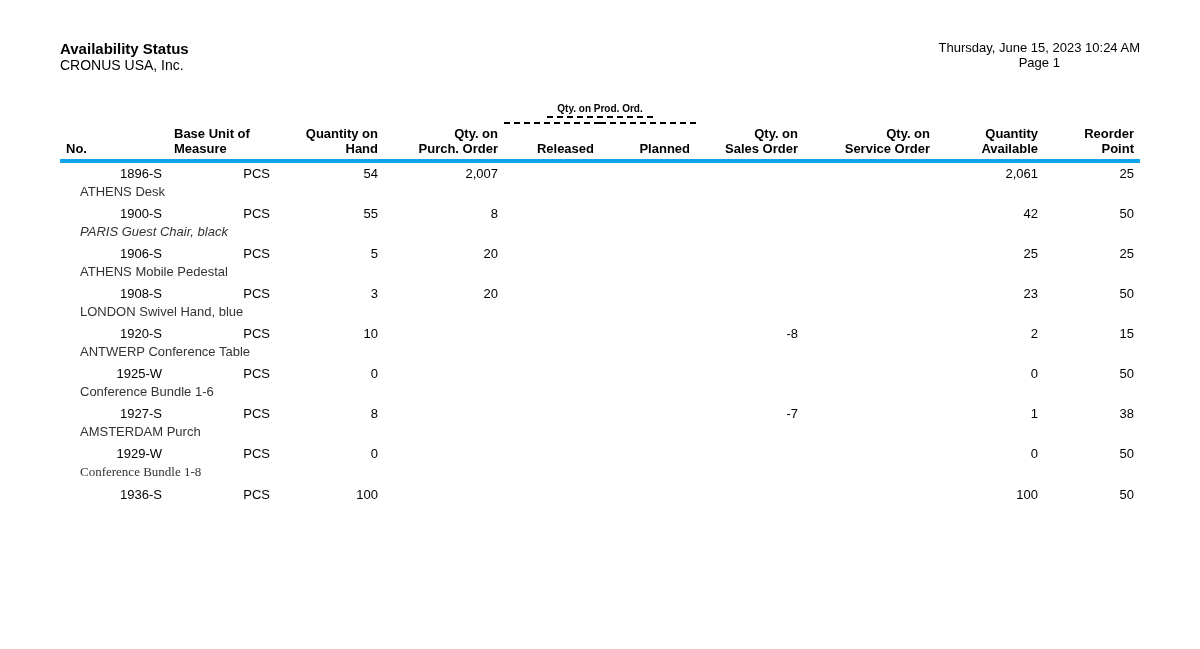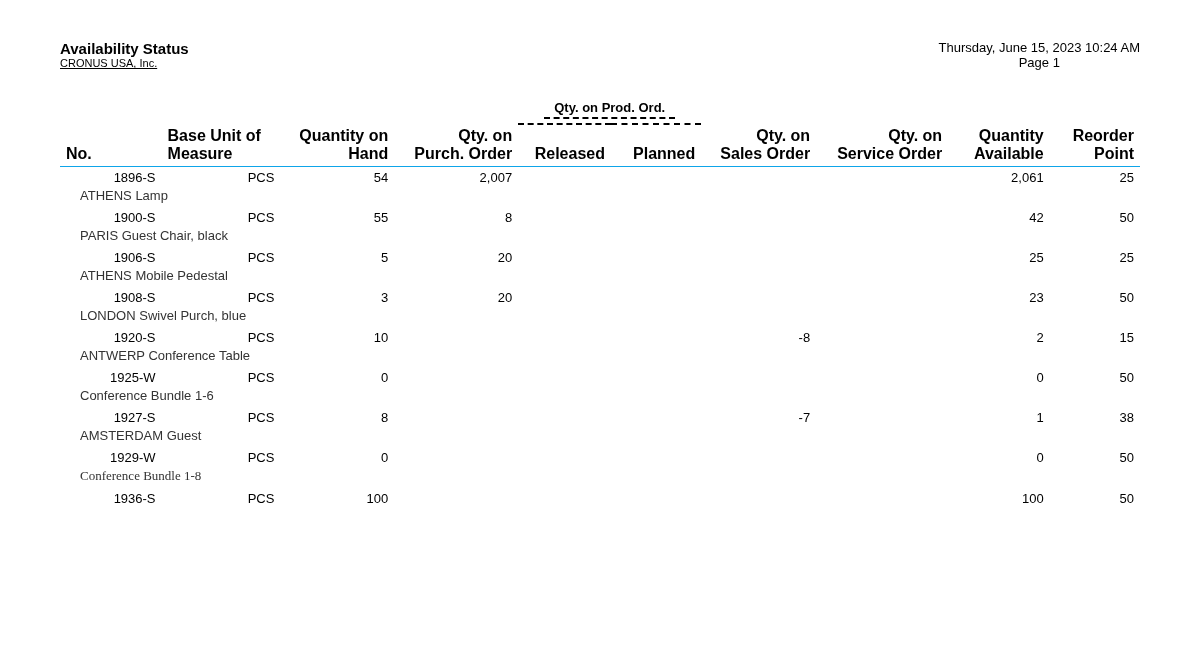--- a/index.html
+++ b/index.html
@@ -14,57 +14,56 @@
       display: flex;
       justify-content: space-between;
       margin-bottom: 30px;
     }
     .header-left .report-title {
       font-size: 15px;
       font-weight: bold;
       text-align: center;
     }
     .header-left .company-name {
-      font-size: 11px;
-      text-decoration: underline;
+      font-size: 14px;
     }
     .header-right {
       text-align: center;
     }
     .header-right .date-time {
       font-size: 13px;
     }
     .header-right .page-info {
       font-size: 13px;
     }
     .table-wrapper {
       width: 100%;
     }
     table {
       width: 100%;
       border-collapse: collapse;
     }
     .prod-ord-header {
       text-align: center;
-      font-size: 13px;
+      font-size: 10px;
       padding-bottom: 2px;
     }
     .prod-ord-span {
       border-bottom: 2px dashed #000;
       padding-bottom: 2px;
       display: inline-block;
       padding-left: 10px;
       padding-right: 10px;
     }
     .col-headers th {
       font-weight: bold;
-      font-size: 16px;
+      font-size: 13px;
       vertical-align: bottom;
       padding: 3px 6px;
-      border-bottom: 1px solid #0ea5e9;
+      border-bottom: 4px solid #0ea5e9;
       text-align: right;
       white-space: nowrap;
     }
     .col-headers th.left-align {
       text-align: left;
     }
     tr.data-row td {
       padding: 3px 6px;
       font-size: 13px;
       text-align: right;
@@ -125,36 +124,36 @@
           <td class="">54</td>
           <td class="">2,007</td>
           <td class=""></td>
           <td class=""></td>
           <td class=""></td>
           <td class=""></td>
           <td class="">2,061</td>
           <td class="">25</td>
         </tr>
         <tr class="desc-row">
-          <td colspan="10" style="padding-left: 20px;">ATHENS Lamp</td>
+          <td colspan="10" style="padding-left: 20px;">ATHENS Desk</td>
         </tr>
         <tr class="data-row">
           <td class="left-align">1900-S</td>
           <td class="left-align">PCS</td>
           <td class="">55</td>
           <td class="">8</td>
           <td class=""></td>
           <td class=""></td>
           <td class=""></td>
           <td class=""></td>
           <td class="">42</td>
           <td class="">50</td>
         </tr>
         <tr class="desc-row">
-          <td colspan="10" style="padding-left: 20px;">PARIS Guest Chair, black</td>
+          <td colspan="10" style="padding-left: 20px; font-style: italic;">PARIS Guest Chair, black</td>
         </tr>
         <tr class="data-row">
           <td class="left-align">1906-S</td>
           <td class="left-align">PCS</td>
           <td class="">5</td>
           <td class="">20</td>
           <td class=""></td>
           <td class=""></td>
           <td class=""></td>
           <td class=""></td>
@@ -170,21 +169,21 @@
           <td class="">3</td>
           <td class="">20</td>
           <td class=""></td>
           <td class=""></td>
           <td class=""></td>
           <td class=""></td>
           <td class="">23</td>
           <td class="">50</td>
         </tr>
         <tr class="desc-row">
-          <td colspan="10" style="padding-left: 20px;">LONDON Swivel Purch, blue</td>
+          <td colspan="10" style="padding-left: 20px;">LONDON Swivel Hand, blue</td>
         </tr>
         <tr class="data-row">
           <td class="left-align">1920-S</td>
           <td class="left-align">PCS</td>
           <td class="">10</td>
           <td class=""></td>
           <td class=""></td>
           <td class=""></td>
           <td class="">-8</td>
           <td class=""></td>
@@ -215,21 +214,21 @@
           <td class="">8</td>
           <td class=""></td>
           <td class=""></td>
           <td class=""></td>
           <td class="">-7</td>
           <td class=""></td>
           <td class="">1</td>
           <td class="">38</td>
         </tr>
         <tr class="desc-row">
-          <td colspan="10" style="padding-left: 20px;">AMSTERDAM Guest</td>
+          <td colspan="10" style="padding-left: 20px;">AMSTERDAM Purch</td>
         </tr>
         <tr class="data-row">
           <td class="left-align">1929-W</td>
           <td class="left-align">PCS</td>
           <td class="">0</td>
           <td class=""></td>
           <td class=""></td>
           <td class=""></td>
           <td class=""></td>
           <td class=""></td>

